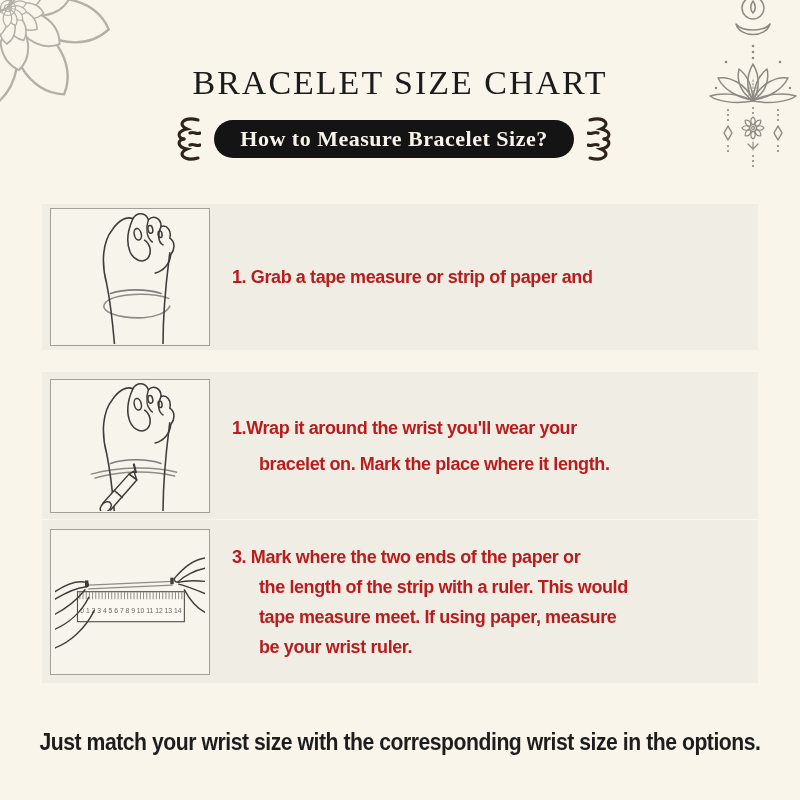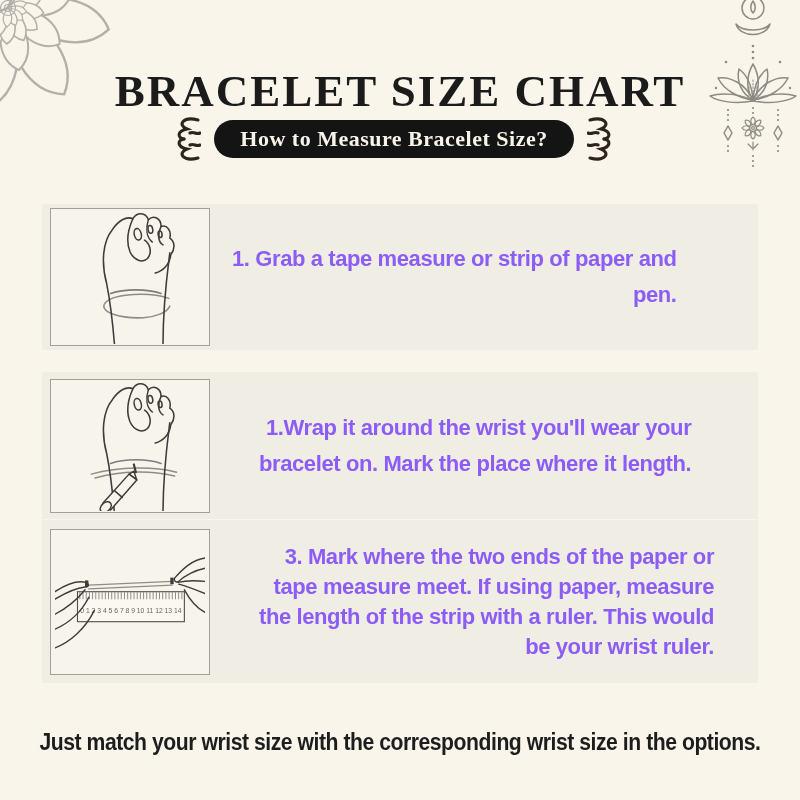--- a/index.html
+++ b/index.html
@@ -10,24 +10,24 @@
     color:#1d1d1d;
   }
   .page{position:absolute;inset:0;}
 
   
   .mandala{position:absolute;top:0;left:0;}
   .lotus{position:absolute;top:0;right:2px;}
 
   
   .title{
-    position:absolute;top:58px;left:0;right:0;margin:8px;
+    position:absolute;top:58px;left:0;right:0;margin:0;
     text-align:center;
     font-family:"Liberation Serif",serif;
-    font-weight:700;font-size:45px;line-height:50px;
+    font-weight:400;font-size:34px;line-height:50px;
     letter-spacing:2px;color:#1b1b1b;
   }
 
   
   .badge-row{
     position:absolute;top:117px;left:0;right:12px;height:44px;
     display:flex;justify-content:center;align-items:center;gap:13px;
   }
   .badge{
     background:#141414;color:#f8f4ea;
@@ -51,22 +51,22 @@
     background:#f7f4ec;border:1px solid #a29f97;box-sizing:border-box;
     display:flex;align-items:center;justify-content:center;
   }
   .step-1 .illus{height:138px;}
   .step-2 .illus{height:134px;}
   .step-3 .illus{height:146px;}
   .illus svg{display:block;}
 
   .step-lines{
     margin-left:22px;
-    font-size:22px;font-weight:700;letter-spacing:-.4px;
-    line-height:36px;color:#8b5cf6;white-space:nowrap;text-align:right;
+    font-size:18px;font-weight:700;letter-spacing:-.4px;
+    line-height:36px;color:#b91c1c;white-space:nowrap;
   }
   .step-3 .step-lines{line-height:30px;}
   .line.cont{padding-left:27px;}
 
   
   .footer{
     position:absolute;top:729px;left:0;right:0;
     text-align:center;
     font-size:23px;font-weight:700;letter-spacing:-.5px;
     transform:scaleX(.92);transform-origin:50% 50%;
@@ -218,21 +218,20 @@
 
   <section class="step step-1">
     <div class="illus">
       <svg width="156" height="134" viewBox="0 0 160 138">
         <path d="M120 91 C100 84 64 86 55 95 C46 105 70 112 94 111 C106 110 118 106 121 99" fill="none" stroke="#8f8c86" stroke-width="1.6" stroke-linecap="round"></path>
         <use href="#fistHand"></use>
       </svg>
     </div>
     <div class="step-lines">
       <div class="line">1. Grab a tape measure or strip of paper and</div>
-      <div class="line cont">pen.</div>
     </div>
   </section>
 
   <section class="step step-2">
     <div class="illus">
       <svg width="156" height="131" viewBox="0 0 160 135">
         <g fill="none" stroke="#8f8c86" stroke-width="1.5" stroke-linecap="round">
           <path d="M40 97 C70 89 104 89 128 95"></path>
           <path d="M44 101 C72 93 102 93 126 99"></path>
         </g>
@@ -271,21 +270,21 @@
           <path d="M0 124 C16 118 32 104 42 84"></path>
           <path d="M160 28 C146 30 136 40 128 49 C126 52 129 55 132 53 C138 47 150 41 160 39"></path>
           <path d="M160 53 C150 52 140 52 131 54"></path>
           <path d="M160 66 C150 62 140 58 132 56"></path>
           <path d="M160 86 C152 82 144 73 138 62"></path>
         </g>
       </svg>
     </div>
     <div class="step-lines">
       <div class="line">3. Mark where the two ends of the paper or</div>
+      <div class="line cont">the length of the strip with a ruler. This would</div>
       <div class="line cont">tape measure meet. If using paper, measure</div>
-      <div class="line cont">the length of the strip with a ruler. This would</div>
       <div class="line cont">be your wrist ruler.</div>
     </div>
   </section>
 
   <div class="footer">Just match your wrist size with the corresponding wrist size in the options.</div>
 
 </div>
 
 </body></html>

